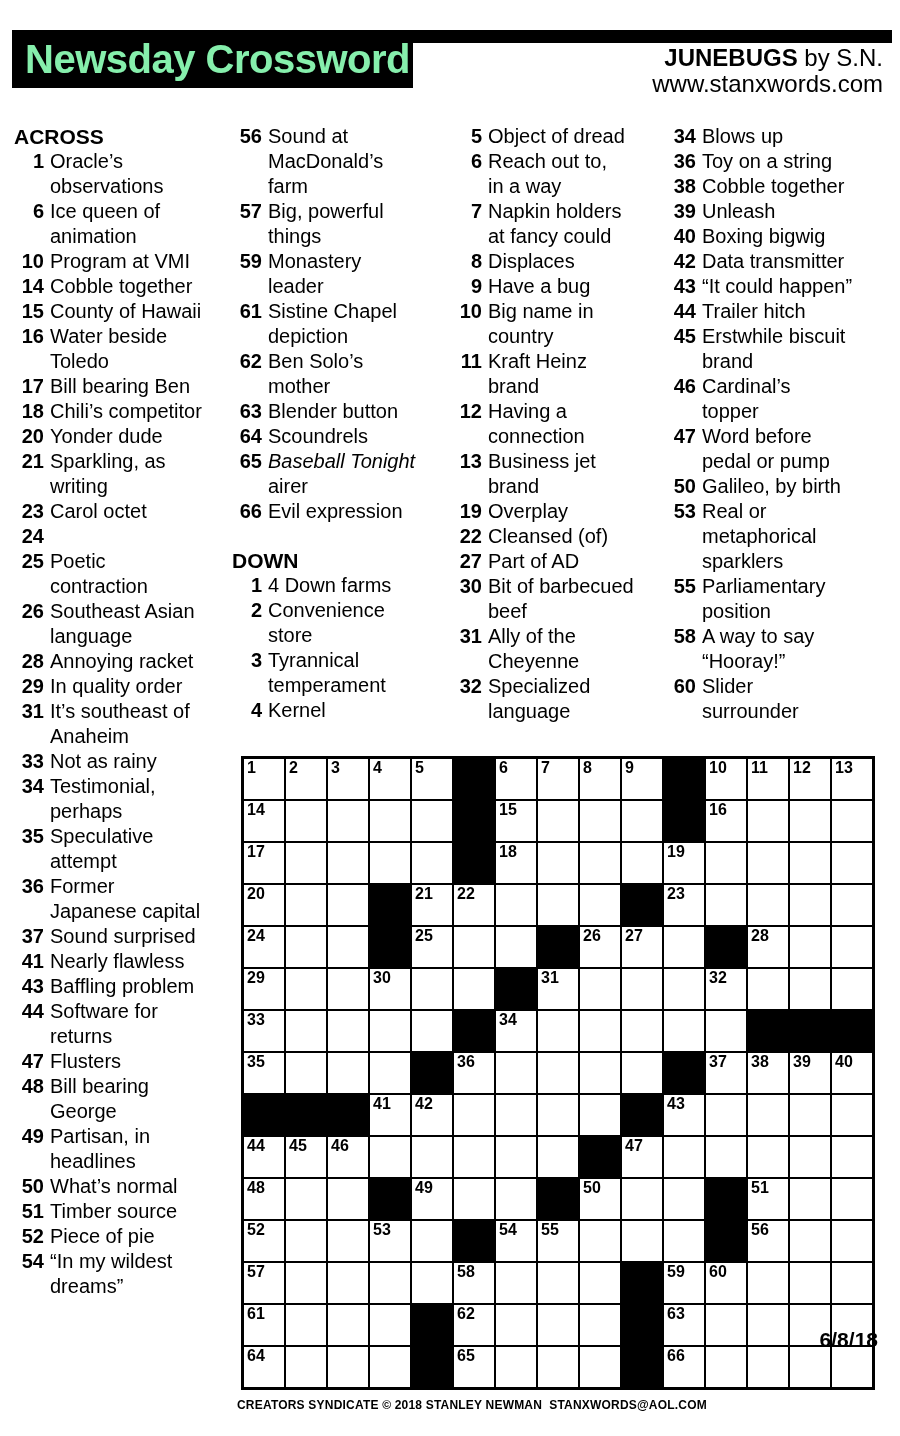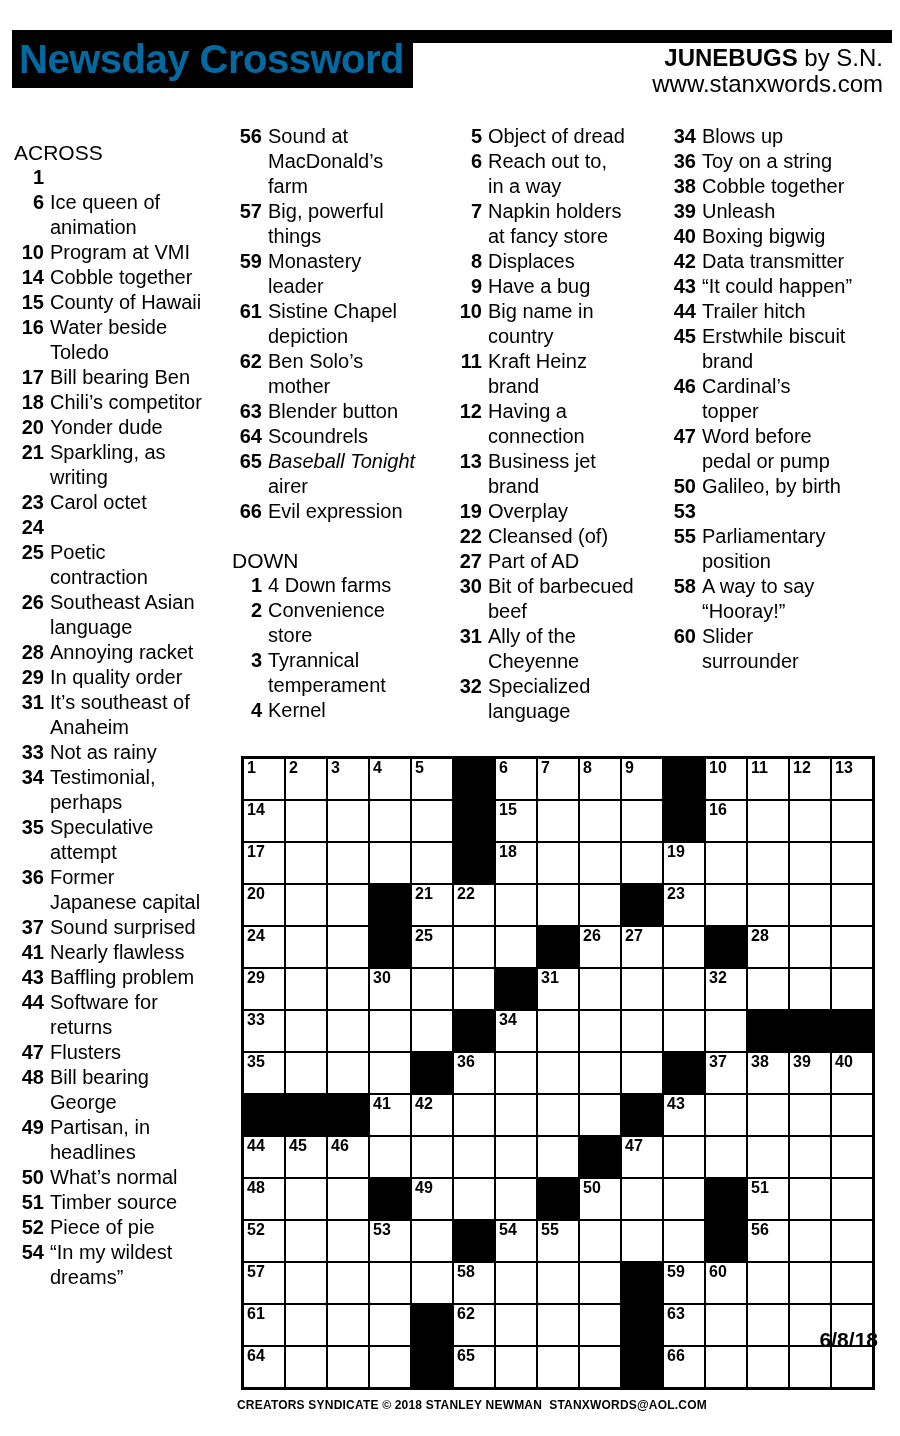--- a/index.html
+++ b/index.html
@@ -1,31 +1,31 @@
 <!DOCTYPE html>
 <html><head>
 <meta charset="utf-8">
 <style>
   html,body{margin:0;padding:0;background:#fff;}
   .page{position:relative;width:900px;height:1436px;background:#fff;
         font-family:"Liberation Sans",sans-serif;color:#000;overflow:hidden;}
   
   .title-box{position:absolute;left:12px;top:30px;width:401px;height:58px;background:#000;}
-  .title-box .t{color:#0369a1;font-weight:bold;font-size:40px;line-height:58px;padding-left:7px;
+  .title-box .t{color:#86efac;font-weight:bold;font-size:40px;line-height:58px;padding-left:13px;
                 letter-spacing:-0.5px;white-space:nowrap;}
   .top-bar{position:absolute;left:413px;top:30px;width:479px;height:13px;background:#000;}
   .credits{position:absolute;right:17px;top:45px;text-align:right;font-size:24px;line-height:26px;}
   .credits .bold{font-weight:bold;margin-left:12px;}
   
   .col{position:absolute;top:124px;font-size:20px;line-height:25px;}
   #col1{left:10px;width:222px;}
   #col2{left:228px;width:228px;}
   #col3{left:448px;width:218px;}
   #col4{left:662px;width:238px;}
-  .sec-head{font-weight:normal;font-size:21px;line-height:25px;margin:16px 0 0 4px;}
+  .sec-head{font-weight:bold;font-size:21px;line-height:25px;margin:0 0 0 4px;}
   .gap{margin-top:24px;}
   .clue{display:flex;}
   .clue .num{flex:none;width:34px;text-align:right;font-weight:bold;padding-right:6px;}
   .clue .txt{flex:1;white-space:pre-line;}
   
   .grid{position:absolute;left:241px;top:756px;display:grid;
         grid-template-columns:repeat(15,42px);grid-auto-rows:42px;
         border:2px solid #000;background:#fff;}
   .cell{box-sizing:border-box;border:1px solid #000;position:relative;background:#fff;}
   .cell.black{background:#000;}
@@ -48,20 +48,22 @@
   <div class="credits">
     <div><span class="bold">JUNEBUGS</span><span> by S.N.</span></div>
     <div>www.stanxwords.com</div>
   </div>
 
   <div class="col" id="col1">
     <div class="sec-head">ACROSS</div>
     <div id="col1-list">
         <div class="clue">
           <span class="num">1</span>
+          <span class="txt">Oracle’s
+observations</span>
         </div>
         <div class="clue">
           <span class="num">6</span>
           <span class="txt">Ice queen of
 animation</span>
         </div>
         <div class="clue">
           <span class="num">10</span>
           <span class="txt">Program at VMI</span>
         </div>
@@ -271,21 +273,21 @@
           <span class="txt">Object of dread</span>
         </div>
         <div class="clue">
           <span class="num">6</span>
           <span class="txt">Reach out to,
 in a way</span>
         </div>
         <div class="clue">
           <span class="num">7</span>
           <span class="txt">Napkin holders
-at fancy store</span>
+at fancy could</span>
         </div>
         <div class="clue">
           <span class="num">8</span>
           <span class="txt">Displaces</span>
         </div>
         <div class="clue">
           <span class="num">9</span>
           <span class="txt">Have a bug</span>
         </div>
         <div class="clue">
@@ -386,20 +388,23 @@
           <span class="num">47</span>
           <span class="txt">Word before
 pedal or pump</span>
         </div>
         <div class="clue">
           <span class="num">50</span>
           <span class="txt">Galileo, by birth</span>
         </div>
         <div class="clue">
           <span class="num">53</span>
+          <span class="txt">Real or
+metaphorical
+sparklers</span>
         </div>
         <div class="clue">
           <span class="num">55</span>
           <span class="txt">Parliamentary
 position</span>
         </div>
         <div class="clue">
           <span class="num">58</span>
           <span class="txt">A way to say
 “Hooray!”</span>

